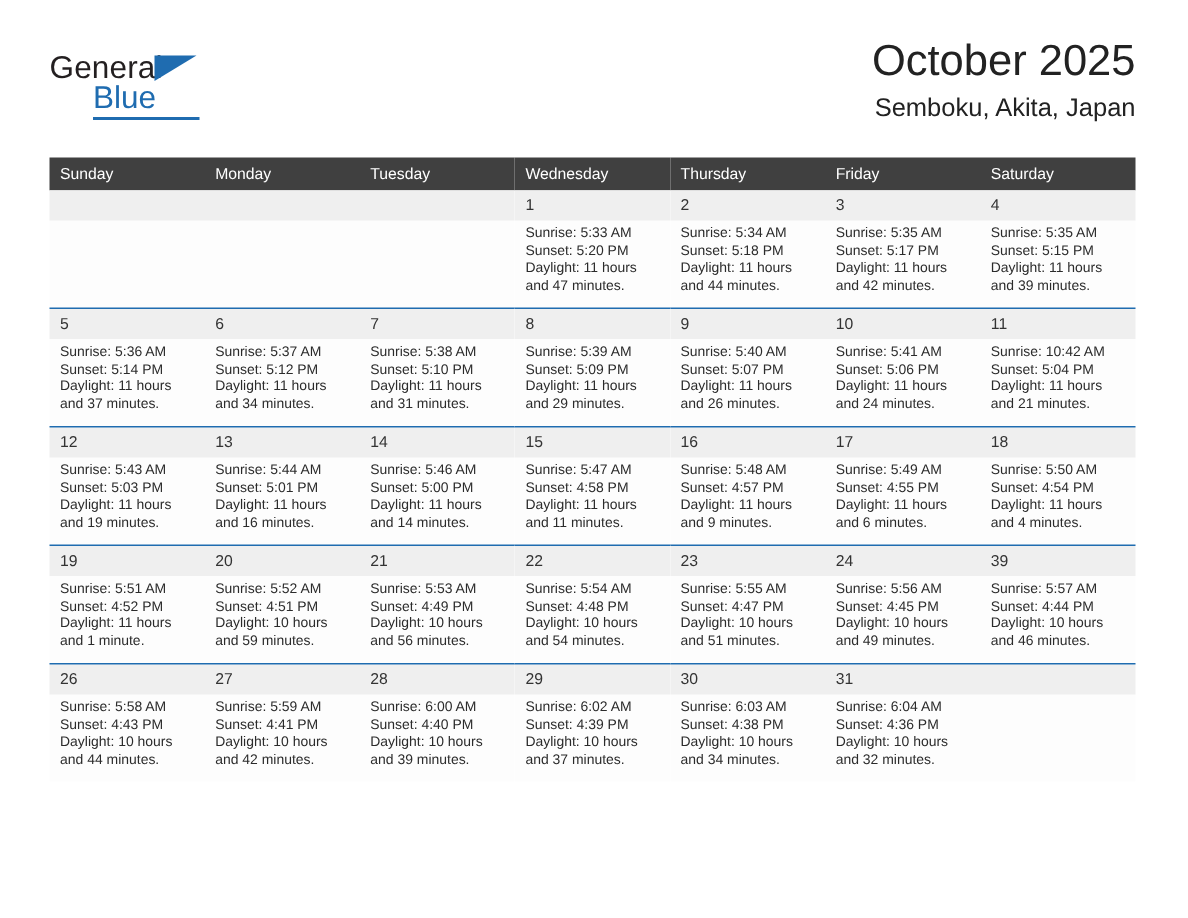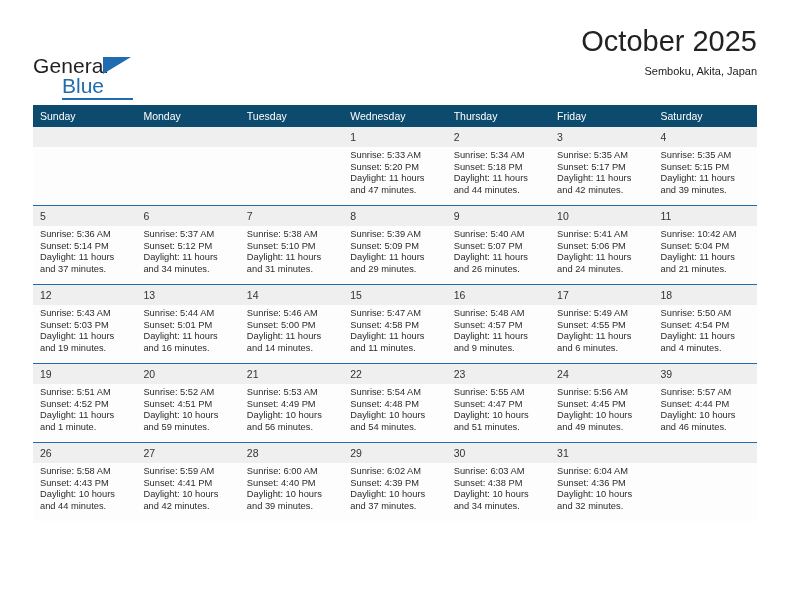--- a/index.html
+++ b/index.html
@@ -28,21 +28,20 @@
     top: 26px;
     width: 724px;
     height: 70px;
   }
   .logo {
     position: absolute;
     left: 0px;
     top: 8px;
     width: 180px;
     height: 52px;
-    margin-top: 20px;
   }
   .logo-general {
     position: absolute;
     left: 0px;
     top: 0px;
     font-size: 21px;
     letter-spacing: 0.1px;
     color: #231f20;
     font-family: "Liberation Sans", sans-serif;
   }
@@ -78,38 +77,38 @@
     top: 0px;
     text-align: right;
   }
   .cal-title {
     font-size: 29px;
     color: #222222;
     line-height: 30px;
     white-space: nowrap;
   }
   .cal-subtitle {
-    font-size: 11px;
+    font-size: 17px;
     color: #222222;
     line-height: 19px;
     margin-top: 6px;
     white-space: nowrap;
   }
 
   
   .calendar {
     position: absolute;
     left: 33px;
     top: 105px;
     width: 724px;
     border-collapse: collapse;
     table-layout: fixed;
   }
   .calendar th {
-    background: #0c4a6e;
+    background: #404040;
     color: #ffffff;
     font-size: 10.5px;
     font-weight: normal;
     text-align: left;
     padding: 5px 0 5px 7px;
     height: 11px;
     border: none;
   }
   .calendar td {
     width: 103.4px;

